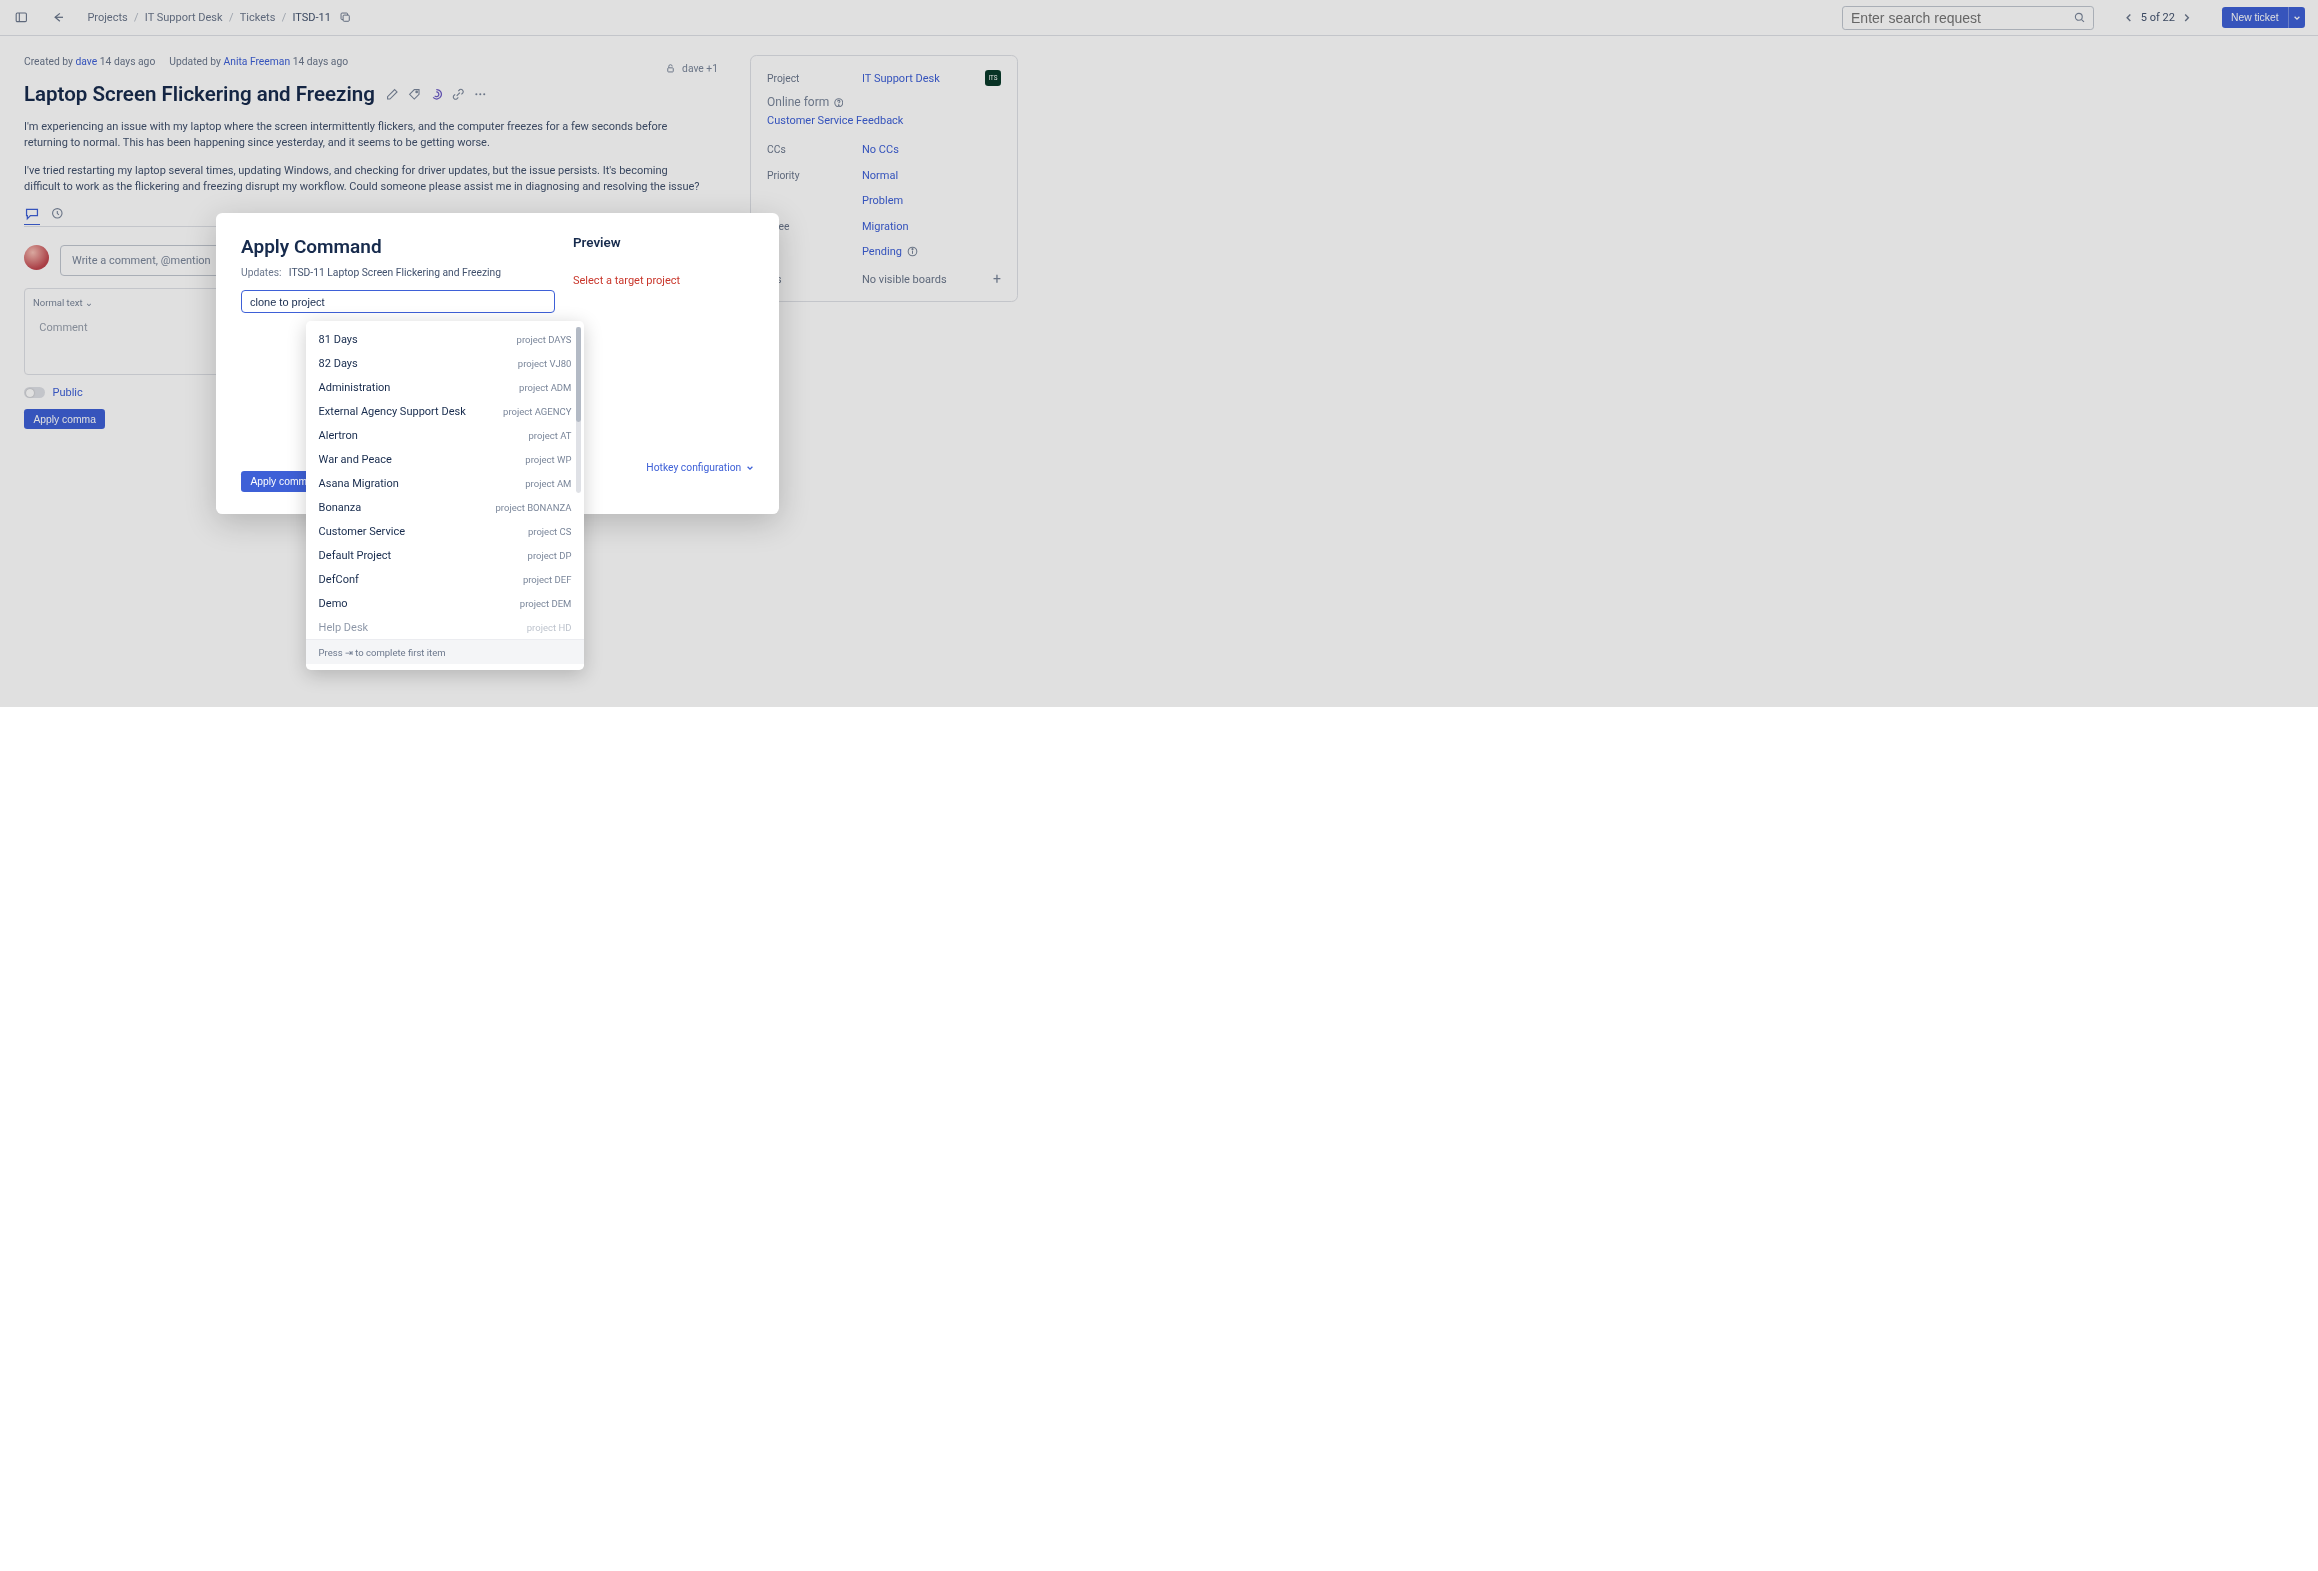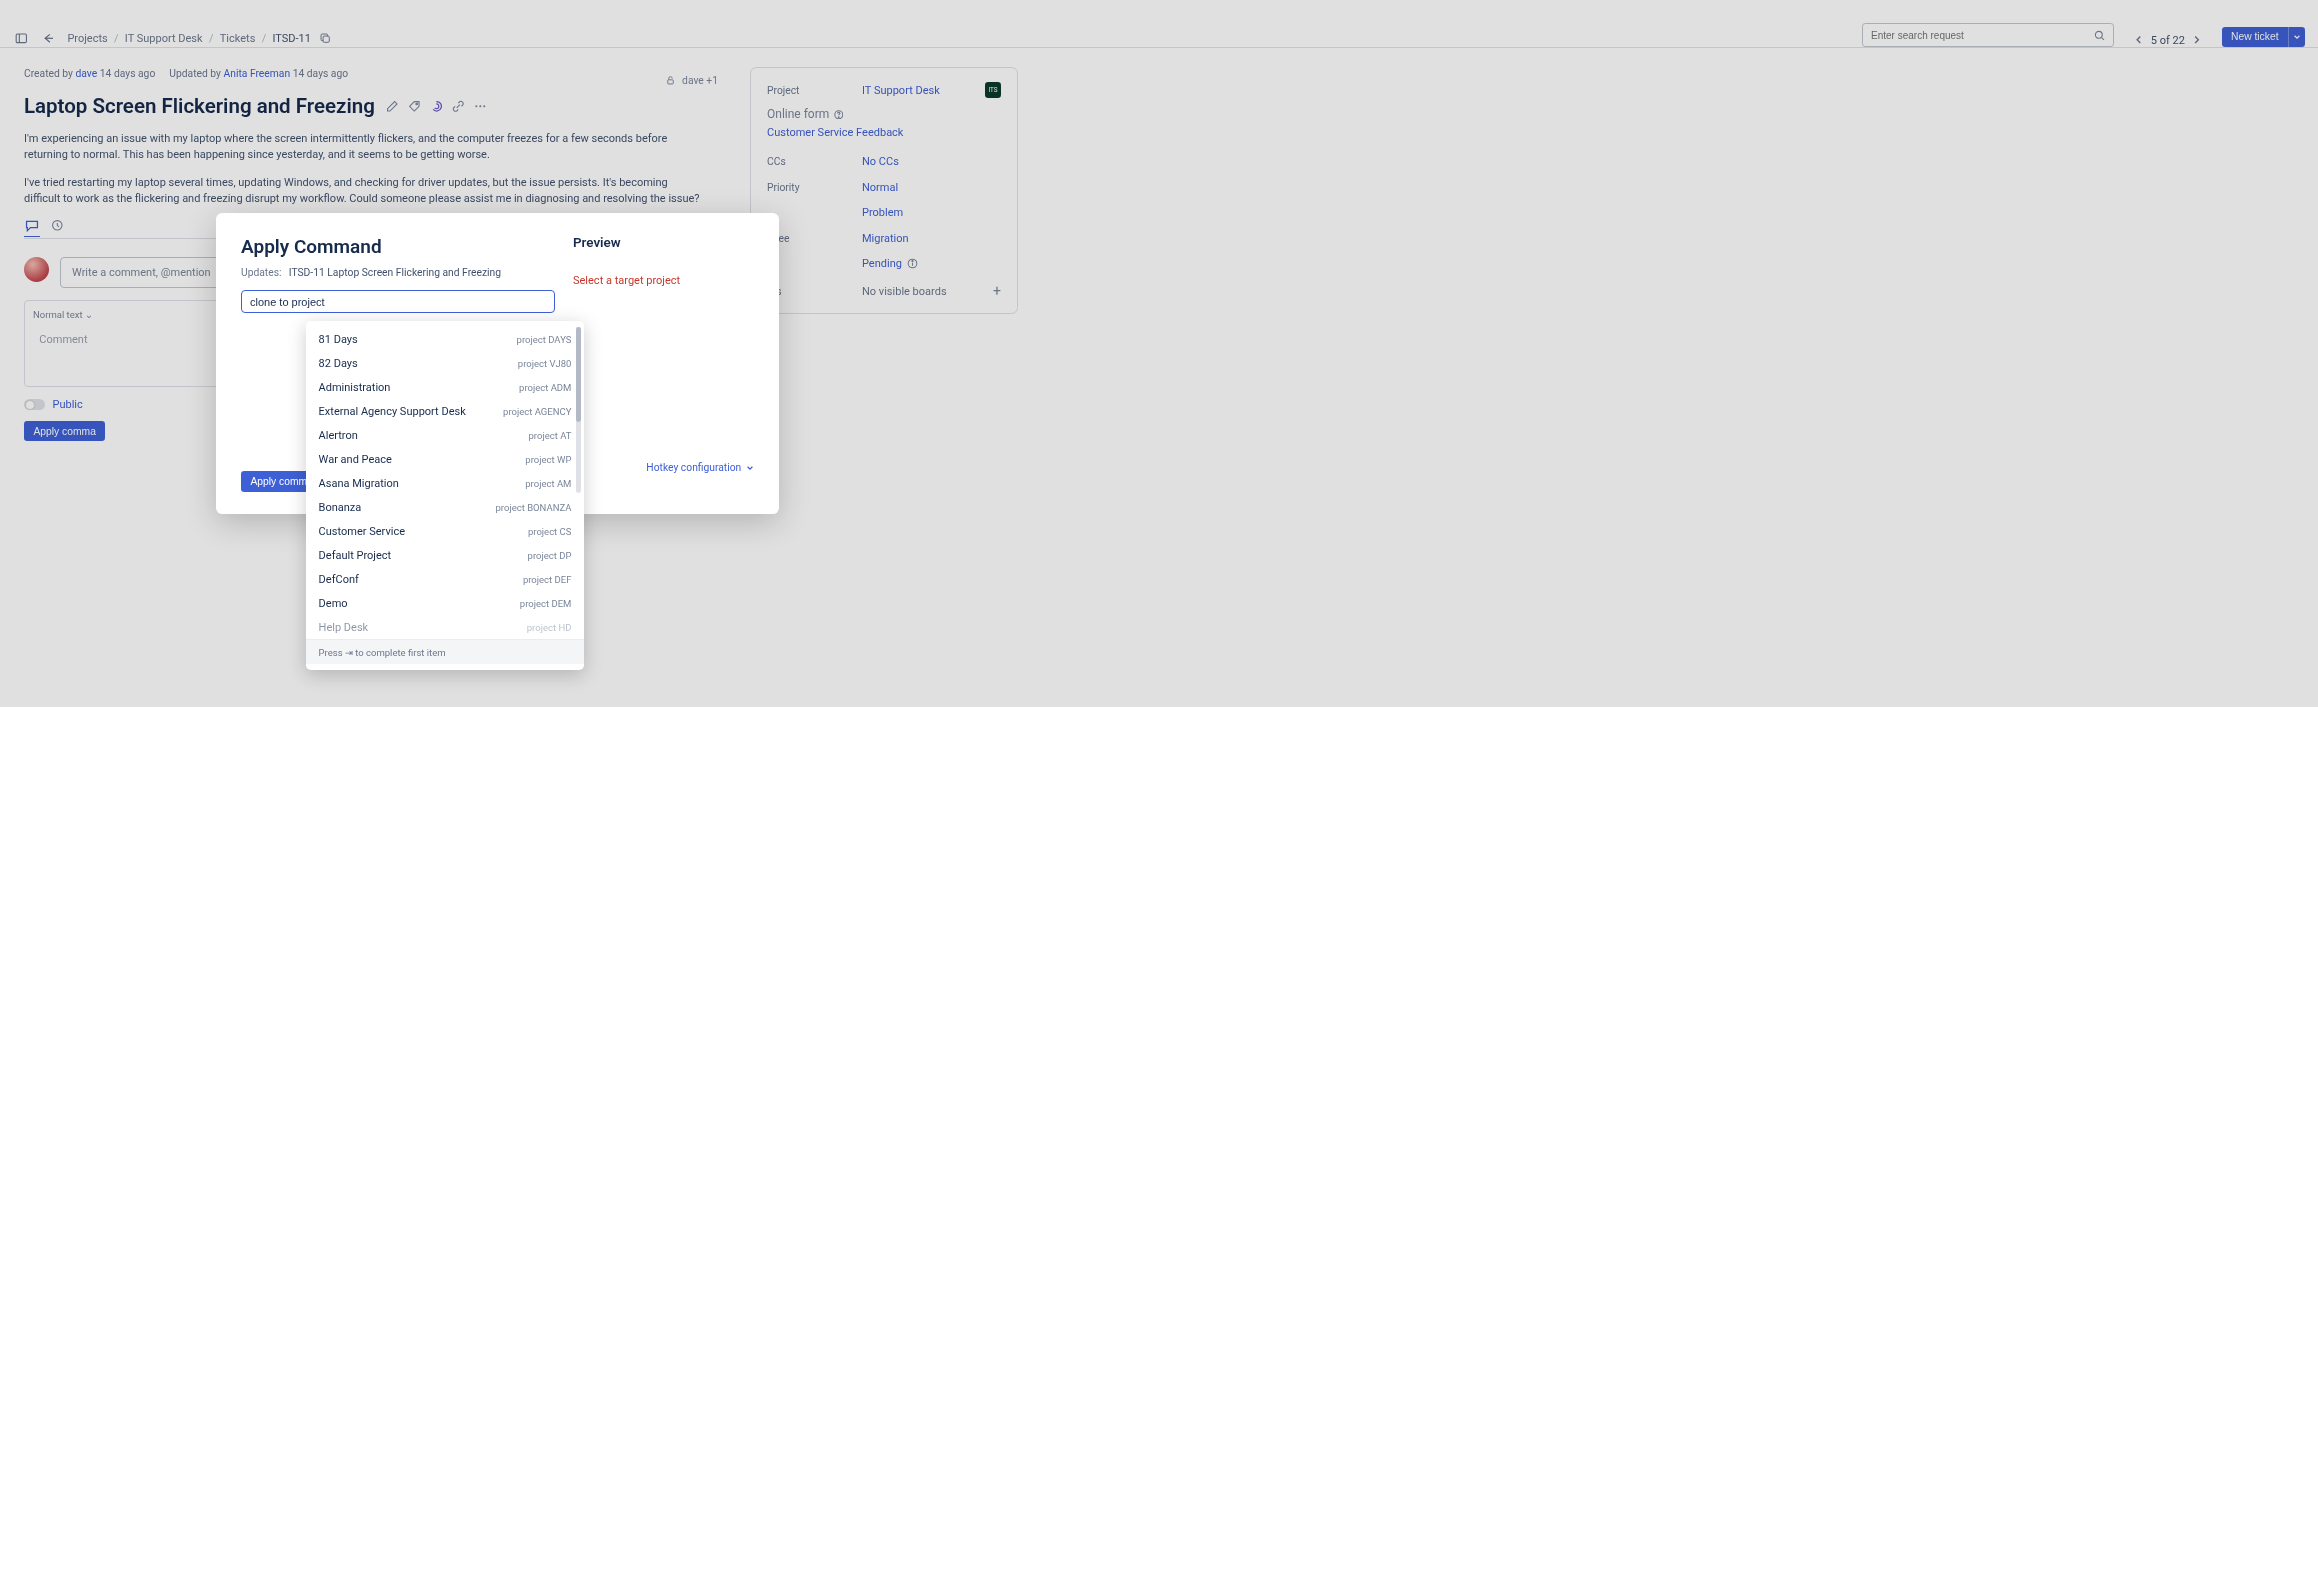--- a/index.html
+++ b/index.html
@@ -1,29 +1,29 @@
 <!DOCTYPE html>
 <html style="font-size:12.6px"><head>
 <meta charset="utf-8">
 <style>
 * { box-sizing: border-box; margin: 0; padding: 0; }
 body { font-family: -apple-system, BlinkMacSystemFont, "Segoe UI", Roboto, sans-serif; font-size: 11px; color: #1f2328; background: #fff; }
 .app { position: relative; width: 100%; height: 707px; }
 .dim-overlay { position: absolute; inset: 0; background: rgba(0,0,0,0.12); pointer-events: none; z-index: 5; }
 
 
-.topbar { display: flex; align-items: flex-end; height: 48px; padding: 0 12.6px; border-bottom: 0.8px solid #dfe1e6; gap: 10px; }
+.topbar { display: flex; align-items: center; height: 36px; padding: 0 12.6px; border-bottom: 0.8px solid #dfe1e6; gap: 20px; }
 .icon-btn { width: 17.4px; height: 17.4px; display: flex; align-items: center; justify-content: center; color: #6b778c; cursor: pointer; }
 .breadcrumb { display: flex; align-items: center; gap: 6.3px; color: #6b778c; }
 .breadcrumb a { color: #6b778c; text-decoration: none; }
 .breadcrumb .sep { color: #b3bac5; }
 .breadcrumb .current { color: #42526e; }
 .topbar-spacer { flex: 1; }
 .search-box { width: 252px; height: 24px; border: 0.8px solid #c1c7d0; border-radius: 3.2px; display: flex; align-items: center; padding: 0 8px; color: #7a869a; background: #fff; }
-.search-box input { border: none; outline: none; flex: 1; font-size: 10px; background: transparent; }
+.search-box input { border: none; outline: none; flex: 1; font-size: 14px; background: transparent; }
 .pager { display: flex; align-items: center; gap: 4.7px; color: #42526e; margin: 0 8px; }
 .chev { width: 14px; height: 14px; display:flex; align-items:center; justify-content:center; color:#6b778c; cursor:pointer; }
 .btn-primary { background: #3e60d7; color: #fff; border: none; border-radius: 3.2px 0 0 3.2px; height: 20.5px; padding: 0 9.5px; font-size: 10.3px; cursor: pointer; }
 .btn-split-rt { background: #3e60d7; color:#fff; border:none; border-radius:0 3.2px 3.2px 0; height:20.5px; width:17.4px; cursor:pointer; border-left:0.8px solid rgba(255,255,255,0.3); display:flex;align-items:center;justify-content:center;}
 .btn-group { display:flex; }
 
 
 .content { display: flex; padding: 19px 24px; gap: 32px; }
 .main { flex: 1; max-width: 694px; }
 .meta-line { color: #6b778c; font-size: 10.3px; margin-bottom: 14px; display:flex; gap:14px; }

